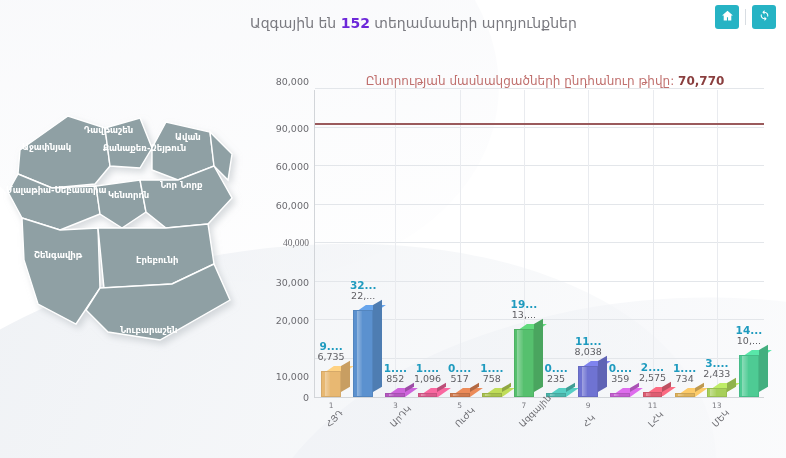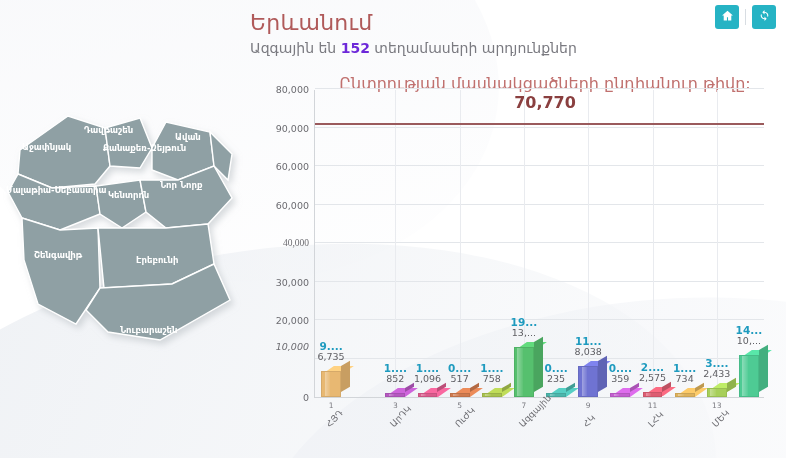--- a/index.html
+++ b/index.html
@@ -64,21 +64,21 @@
   .head-sub {
     font-size:14px; color:#7a7a80; margin-top:5px; line-height:1.2;
   }
   .head-sub b { color:#6d28d9; font-weight:bold; }
 
   
   .chart-wrap { position:absolute; left:250px; top:74px; width:536px; height:384px; z-index:25; }
 
   .chart-note {
     position:absolute; left:60px; top:0px; width:470px;
-    text-align:center; font-size:16px; color:#c0706e;
+    text-align:center; font-size:12px; color:#c0706e;
   }
   .chart-note b { color:#8a3f3f; font-weight:bold; }
 
   .plot {
     position:absolute; left:64px; top:16px;
     width:450px; height:308px;
     border-left:1px solid #d2d5d9;
     border-bottom:1px solid #d2d5d9;
   }
   .gridline {
@@ -191,21 +191,20 @@
       <text class="map-label" x="108" y="110">Կենտրոն</text>
       <text class="map-label" x="160" y="100">Նոր Նորք</text>
       <text class="map-label" x="136" y="175">Էրեբունի</text>
       <text class="map-label" x="34" y="170">Շենգավիթ</text>
       <text class="map-label" x="120" y="245">Նուբարաշեն</text>
     </g>
   </svg>
 </div>
 
 <div class="head">
-  <div class="head-title">Երևանում</div>
   <div class="head-sub"><span>Ազգային են </span><b>152</b><span> տեղամասերի արդյունքներ</span></div>
 </div>
 
 <div class="chart-wrap">
 
   <div class="chart-note"><span>Ընտրության մասնակցածների ընդհանուր թիվը: </span><b>70,770</b></div>
 
   <div class="plot" id="plot">
     <div id="gridlines">
         <div class="gridline" style="bottom: 38.5px;"></div>
@@ -220,42 +219,53 @@
     <div id="vgridlines">
         <div class="vgrid" style="left: 80.3571px;"></div>
         <div class="vgrid" style="left: 144.643px;"></div>
         <div class="vgrid" style="left: 208.929px;"></div>
         <div class="vgrid" style="left: 273.214px;"></div>
         <div class="vgrid" style="left: 337.5px;"></div>
         <div class="vgrid" style="left: 401.786px;"></div>
       </div>
     <div id="yticks">
         <div class="ytick" style="bottom: 0px; transform: translateY(50%);">0</div>
-        <div class="ytick" style="bottom: 51px; transform: translateY(50%); font-style: italic;">10,000</div>
+        <div class="ytick" style="bottom: 21px; transform: translateY(50%);">10,000</div>
         <div class="ytick" style="bottom: 77px; transform: translateY(50%);">20,000</div>
         <div class="ytick" style="bottom: 115.5px; transform: translateY(50%);">30,000</div>
         <div class="ytick" style="bottom: 154px; transform: translateY(50%); font-family: Liberation Serif, serif;">40,000</div>
         <div class="ytick" style="bottom: 192.5px; transform: translateY(50%);">60,000</div>
         <div class="ytick" style="bottom: 231px; transform: translateY(50%);">60,000</div>
         <div class="ytick" style="bottom: 269.5px; transform: translateY(50%);">90,000</div>
-        <div class="ytick" style="bottom: 308px; transform: translateY(50%);">80,000</div>
+        <div class="ytick" style="bottom: 316px; transform: translateY(50%);">80,000</div>
       </div>
     <div class="threshold" id="threshold" style="bottom: 272.464px;"></div>
     <div class="bars" id="bars">
         <div class="bar" style="left: 6.10714px; width: 19.9286px; height: 25.9297px;">
           <div class="top" style="background:#e8b872"></div>
           <div class="side" style="background:#e8b872"></div>
           <div class="face" style="background:#e8b872">
             <div class="gloss"></div>
           </div>
           <div class="bar-lbl">
             <span class="pct">9....</span>
             <span class="val">6,735</span>
           </div>
         </div>
+        <div class="bar" style="left: 38.25px; width: 19.9286px; height: 86.625px;">
+          <div class="top" style="background:#5b91cf"></div>
+          <div class="side" style="background:#5b91cf"></div>
+          <div class="face" style="background:#5b91cf">
+            <div class="gloss"></div>
+          </div>
+          <div class="bar-lbl">
+            <span class="pct">32...</span>
+            <span class="val">22,...</span>
+          </div>
+        </div>
         <div class="bar" style="left: 70.3929px; width: 19.9286px; height: 4px;">
           <div class="top" style="background:#b558c0"></div>
           <div class="side" style="background:#b558c0"></div>
           <div class="face" style="background:#b558c0">
             <div class="gloss"></div>
           </div>
           <div class="bar-lbl">
             <span class="pct">1....</span>
             <span class="val">852</span>
           </div>
@@ -286,21 +296,21 @@
           <div class="top" style="background:#a8c24e"></div>
           <div class="side" style="background:#a8c24e"></div>
           <div class="face" style="background:#a8c24e">
             <div class="gloss"></div>
           </div>
           <div class="bar-lbl">
             <span class="pct">1....</span>
             <span class="val">758</span>
           </div>
         </div>
-        <div class="bar" style="left: 198.964px; width: 19.9286px; height: 50px;">
+        <div class="bar" style="left: 198.964px; width: 19.9286px; height: 68px;">
           <div class="top" style="background:#56c06e"></div>
           <div class="side" style="background:#56c06e"></div>
           <div class="face" style="background:#56c06e">
             <div class="gloss"></div>
           </div>
           <div class="bar-lbl">
             <span class="pct">19...</span>
             <span class="val">13,...</span>
           </div>
         </div>

